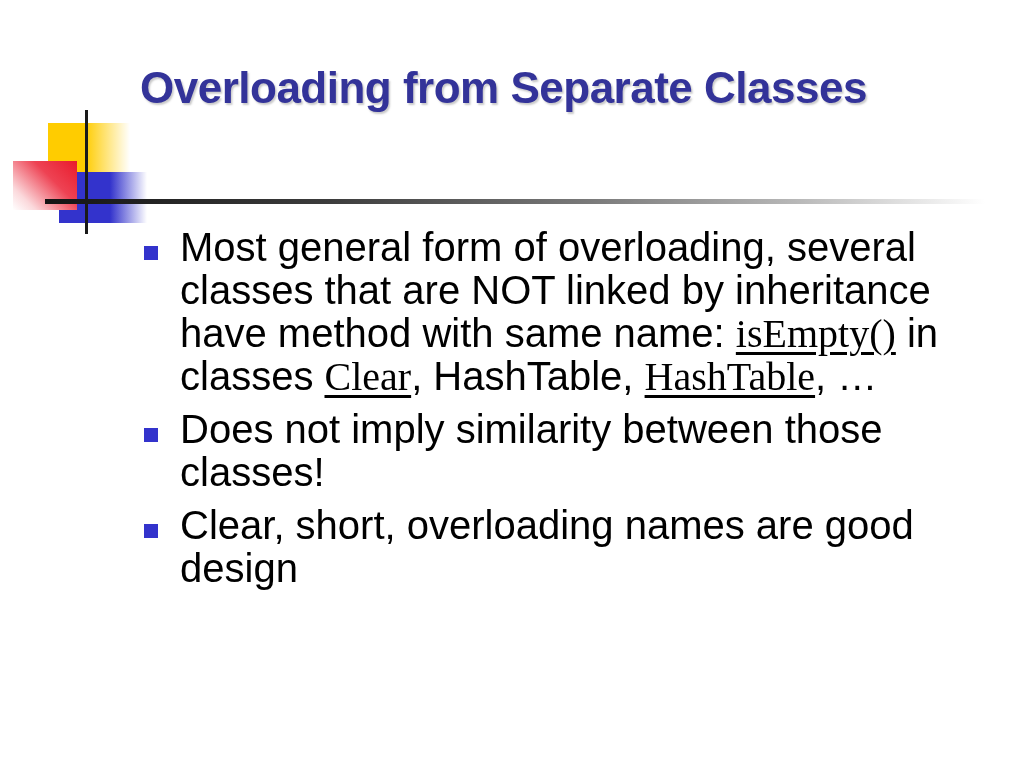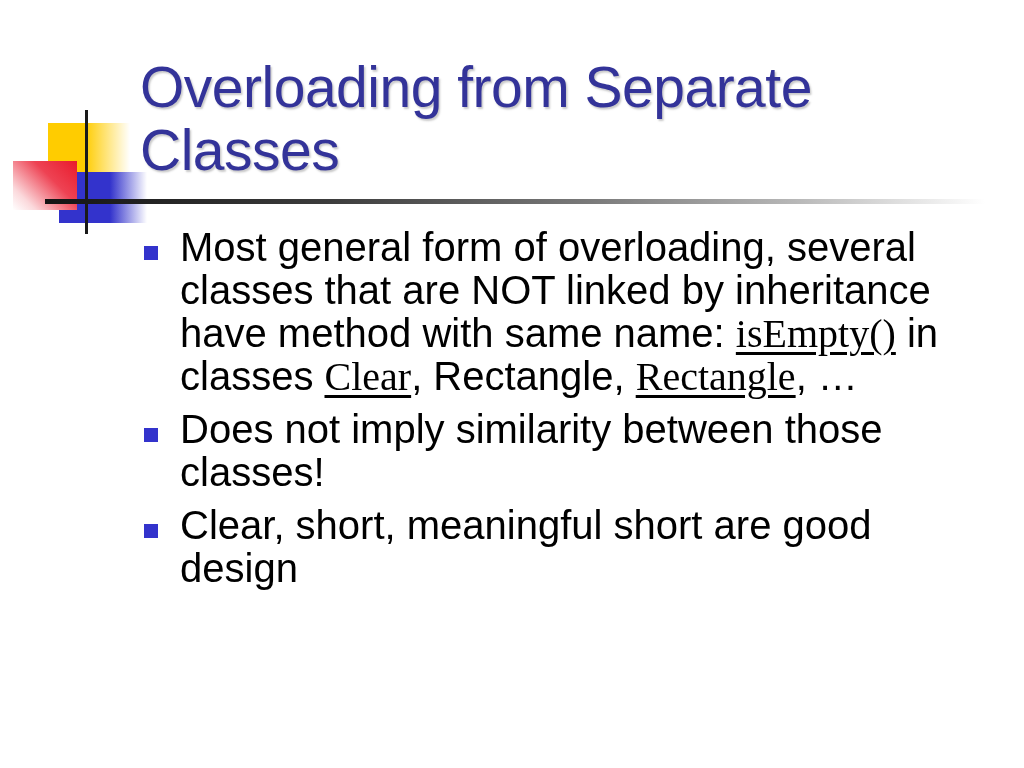--- a/index.html
+++ b/index.html
@@ -23,21 +23,21 @@
   .deco-blue{position:absolute;left:59px;top:172px;width:88px;height:51px;
     background:linear-gradient(to right,var(--blue) 0%,var(--blue) 58%,rgba(51,51,204,0) 100%);}
   .deco-red{position:absolute;left:13px;top:161px;width:64px;height:49px;
     background:linear-gradient(225deg,#E91B2C 0%,#EE4253 38%,#FBD9DC 80%,rgba(255,255,255,0) 100%);}
   .deco-vline{position:absolute;left:85px;top:110px;width:3px;height:124px;background:var(--line);}
   .deco-hline{position:absolute;left:45px;top:199px;width:940px;height:5px;
     background:linear-gradient(to right,#141414 0%,#3c3c3c 30%,#7a7a7a 58%,#b8b8b8 80%,rgba(255,255,255,0) 100%);}
 
   
   .title{position:absolute;left:140px;top:56px;width:730px;
-    font-size:57px;line-height:63px;font-weight:400;letter-spacing:-0.5px;
+    font-size:44px;line-height:63px;font-weight:700;letter-spacing:-0.5px;
     color:var(--title-color);text-shadow:1.5px 1.5px 2px rgba(120,120,120,0.40);}
 
   
   .bullets{position:absolute;left:140px;top:226px;width:830px;list-style:none;}
   .bullets li{position:relative;padding-left:40px;margin-bottom:10px;
     font-size:40px;line-height:43px;color:var(--body-color);}
   .bullet-sq{position:absolute;left:4px;top:20px;width:14px;height:14px;
     background:var(--bullet-color);}
   .u{text-decoration:underline;text-decoration-thickness:3px;text-underline-offset:5px;font-family:Liberation Serif, serif;}
 </style>
@@ -48,19 +48,19 @@
 
   <div class="deco-yellow"></div>
   <div class="deco-blue"></div>
   <div class="deco-red"></div>
   <div class="deco-vline"></div>
   <div class="deco-hline"></div>
 
   <h1 class="title">Overloading from Separate Classes</h1>
 
   <ul class="bullets">
-      <li><span class="bullet-sq"></span><span><span>Most general form of overloading, several classes that are NOT linked by inheritance have method with same name: </span><span class="u">isEmpty()</span><span> in classes </span><span class="u">Clear</span><span>, Rectangle, </span><span class="u">Rectangle</span><span>, …</span></span></li>
+      <li><span class="bullet-sq"></span><span><span>Most general form of overloading, several classes that are NOT linked by inheritance have method with same name: </span><span class="u">isEmpty()</span><span> in classes </span><span class="u">Clear</span><span>, HashTable, </span><span class="u">HashTable</span><span>, …</span></span></li>
       <li><span class="bullet-sq"></span><span><span>Does not imply similarity between those classes!</span></span></li>
       <li><span class="bullet-sq"></span></li>
-      <li><span class="bullet-sq"></span><span><span>Clear, short, meaningful short are good design</span></span></li>
+      <li><span class="bullet-sq"></span><span><span>Clear, short, overloading names are good design</span></span></li>
     </ul>
 
 </div>
 
 </body></html>

